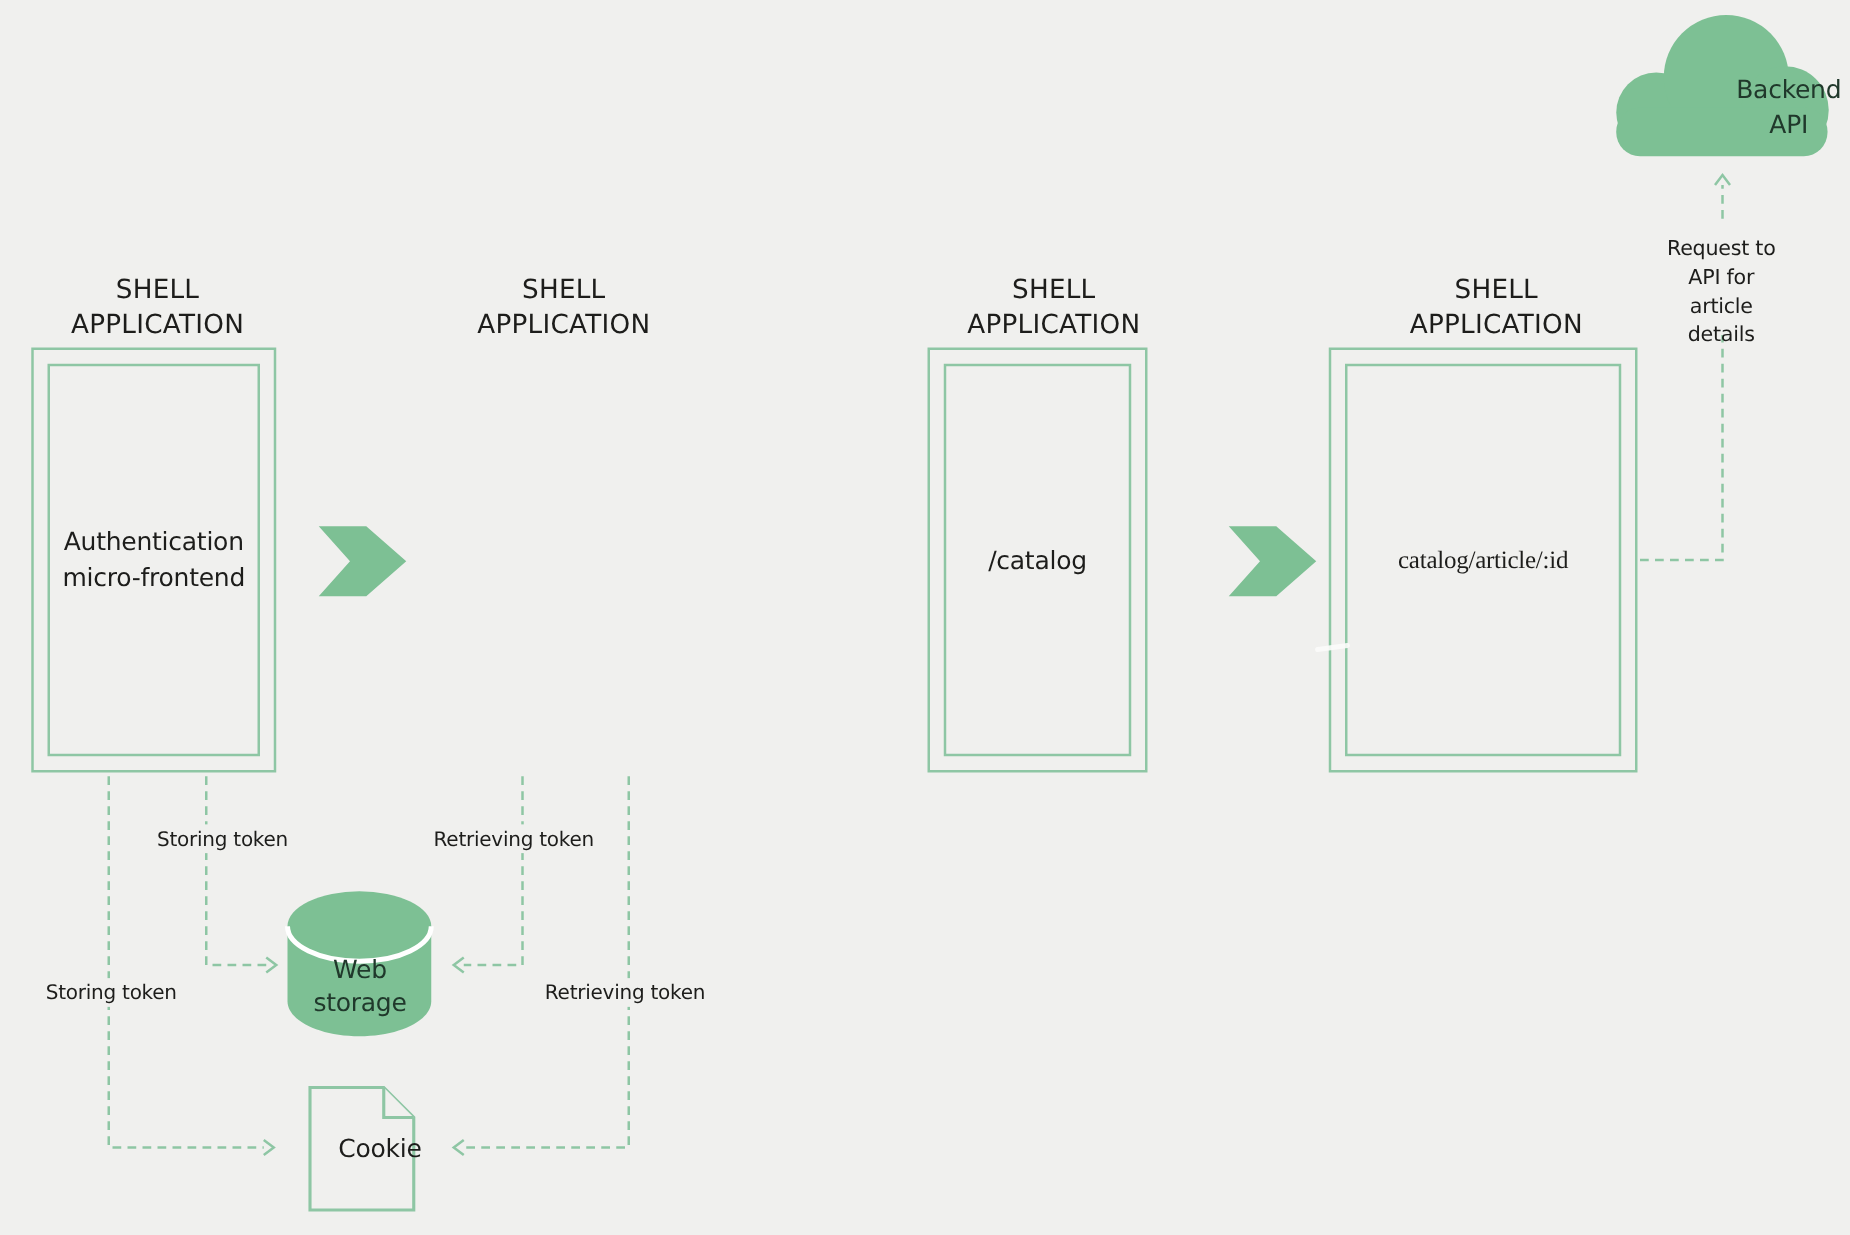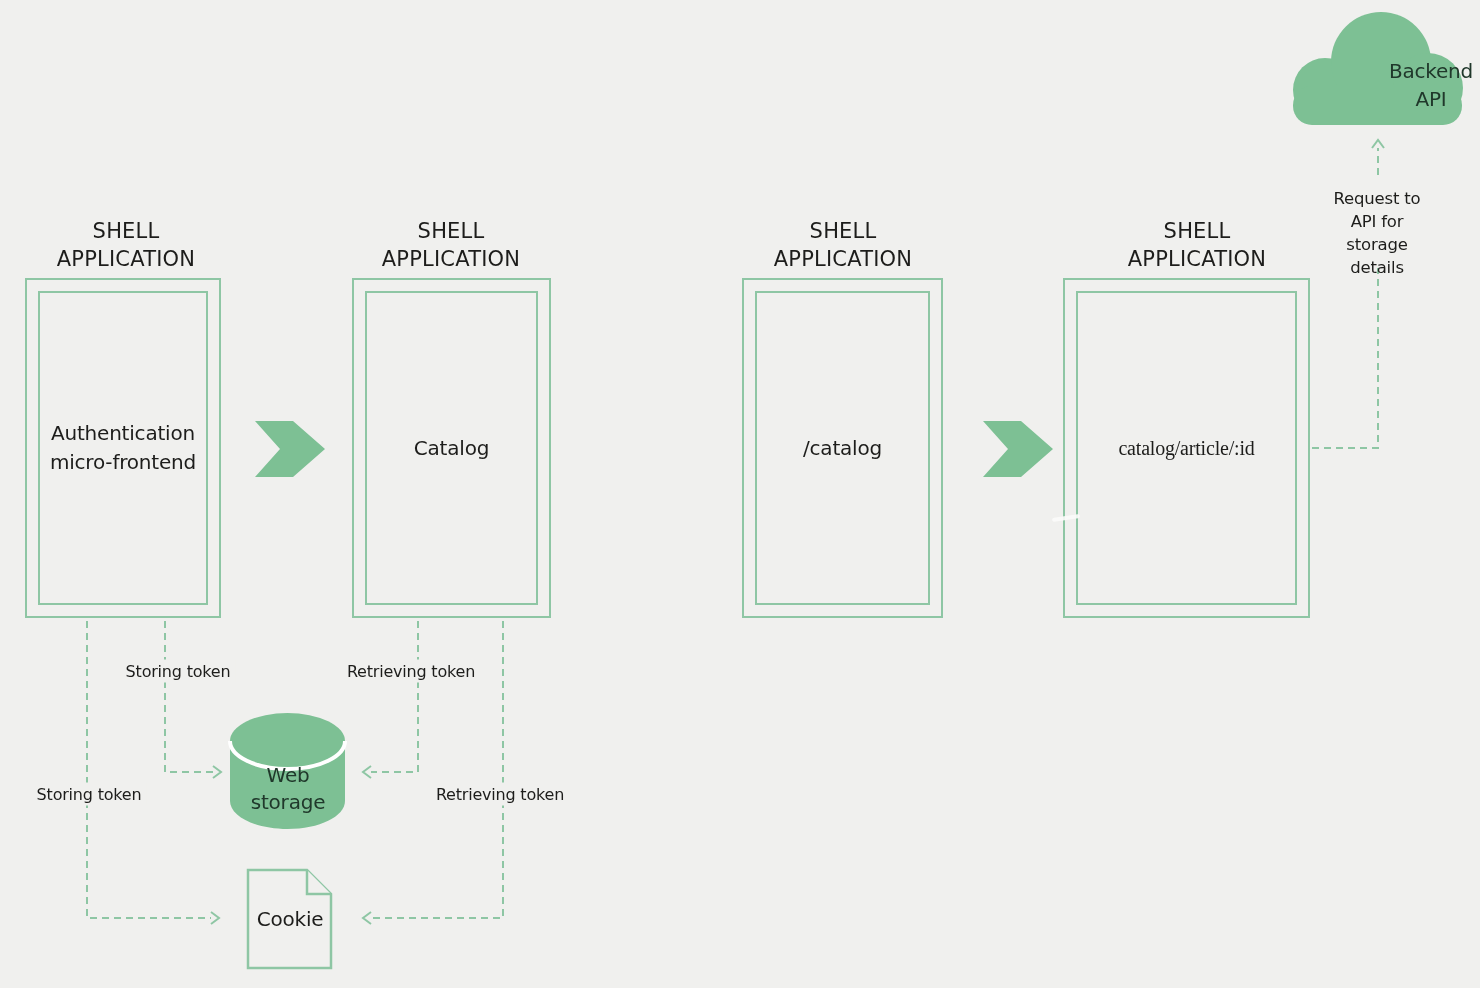--- a/index.html
+++ b/index.html
@@ -71,21 +71,21 @@
     display: flex;
     align-items: center;
     justify-content: center;
     text-align: center;
     font-size: 20px;
     line-height: 29px;
     white-space: pre-line;
   }
   .box-1 { left: 25px;   width: 196px; }
   .box-2 { left: 352px;  width: 199px; }
-  .box-3 { left: 742px;  width: 201px; }
+  .box-3 { left: 742px;  width: 176px; }
   .box-4 { left: 1063px; width: 247px; font-family: Liberation Serif, serif; }
   .flow-label {
     position: absolute;
     transform: translate(-50%, -50%);
     font-size: 16px;
     white-space: nowrap;
     background: var(--background);
     padding: 2px 5px;
   }
   .shape-label {
@@ -173,44 +173,40 @@
 APPLICATION</div>
   <div class="col-header" style="left:843px">SHELL
 APPLICATION</div>
   <div class="col-header" style="left:1197px">SHELL
 APPLICATION</div>
 
   <div class="app-box box-1">
     <div class="app-box-inner"></div>
     <div class="app-box-label">Authentication
 micro-frontend</div>
-  </div>
-  <div class="app-box box-2">
-    <div class="app-box-inner"></div>
-    <div class="app-box-label">Catalog</div>
   </div>
   <div class="app-box box-3">
     <div class="app-box-inner"></div>
     <div class="app-box-label">/catalog</div>
   </div>
   <div class="app-box box-4">
     <div class="app-box-inner"></div>
     <div class="app-box-label">catalog/article/:id</div>
   </div>
   <div class="artifact"></div>
 
   <div class="shape-label cloud-label" style="left:1431px; top:85px">Backend
 API</div>
 
   <div class="api-note">Request to
 API for
-storage details</div>
+article details</div>
 
   <div class="flow-label" style="left:178px; top:671px">Storing token</div>
   <div class="flow-label" style="left:411px; top:671px">Retrieving token</div>
   <div class="flow-label" style="left:89px;  top:794px">Storing token</div>
   <div class="flow-label" style="left:500px; top:794px">Retrieving token</div>
 
   <div class="shape-label" style="left:288px; top:789px">Web
 storage</div>
-  <div class="shape-label cookie-label" style="left:290px; top:919px">Cookie</div>
+  <div class="shape-label cookie-label" style="left:304px; top:919px">Cookie</div>
 
 </div>
 
 </body></html>

